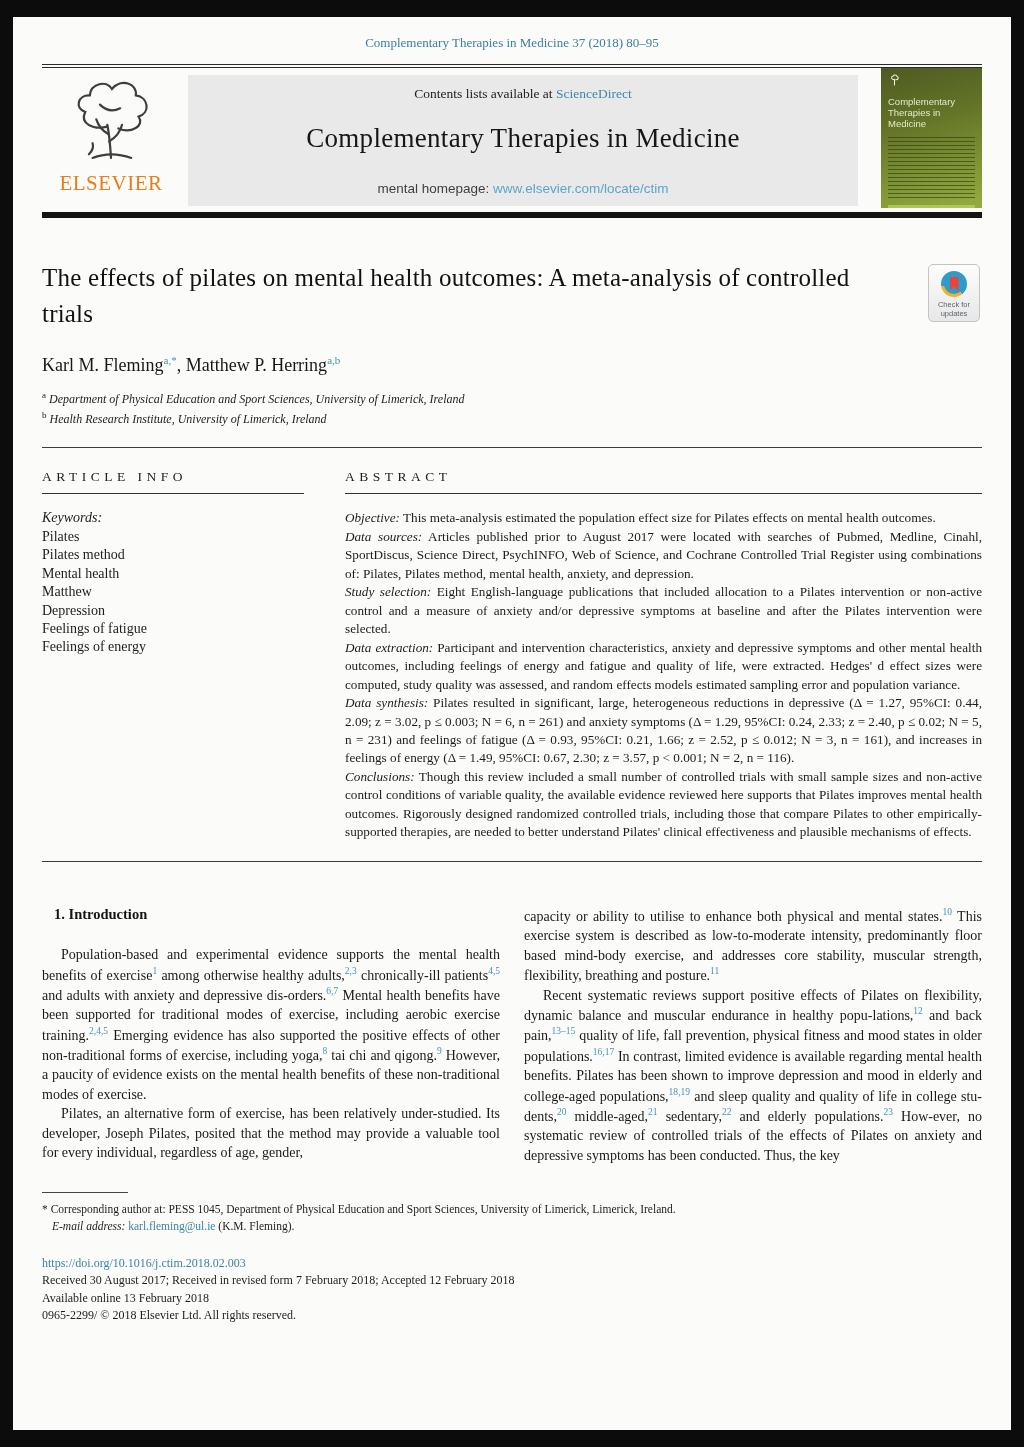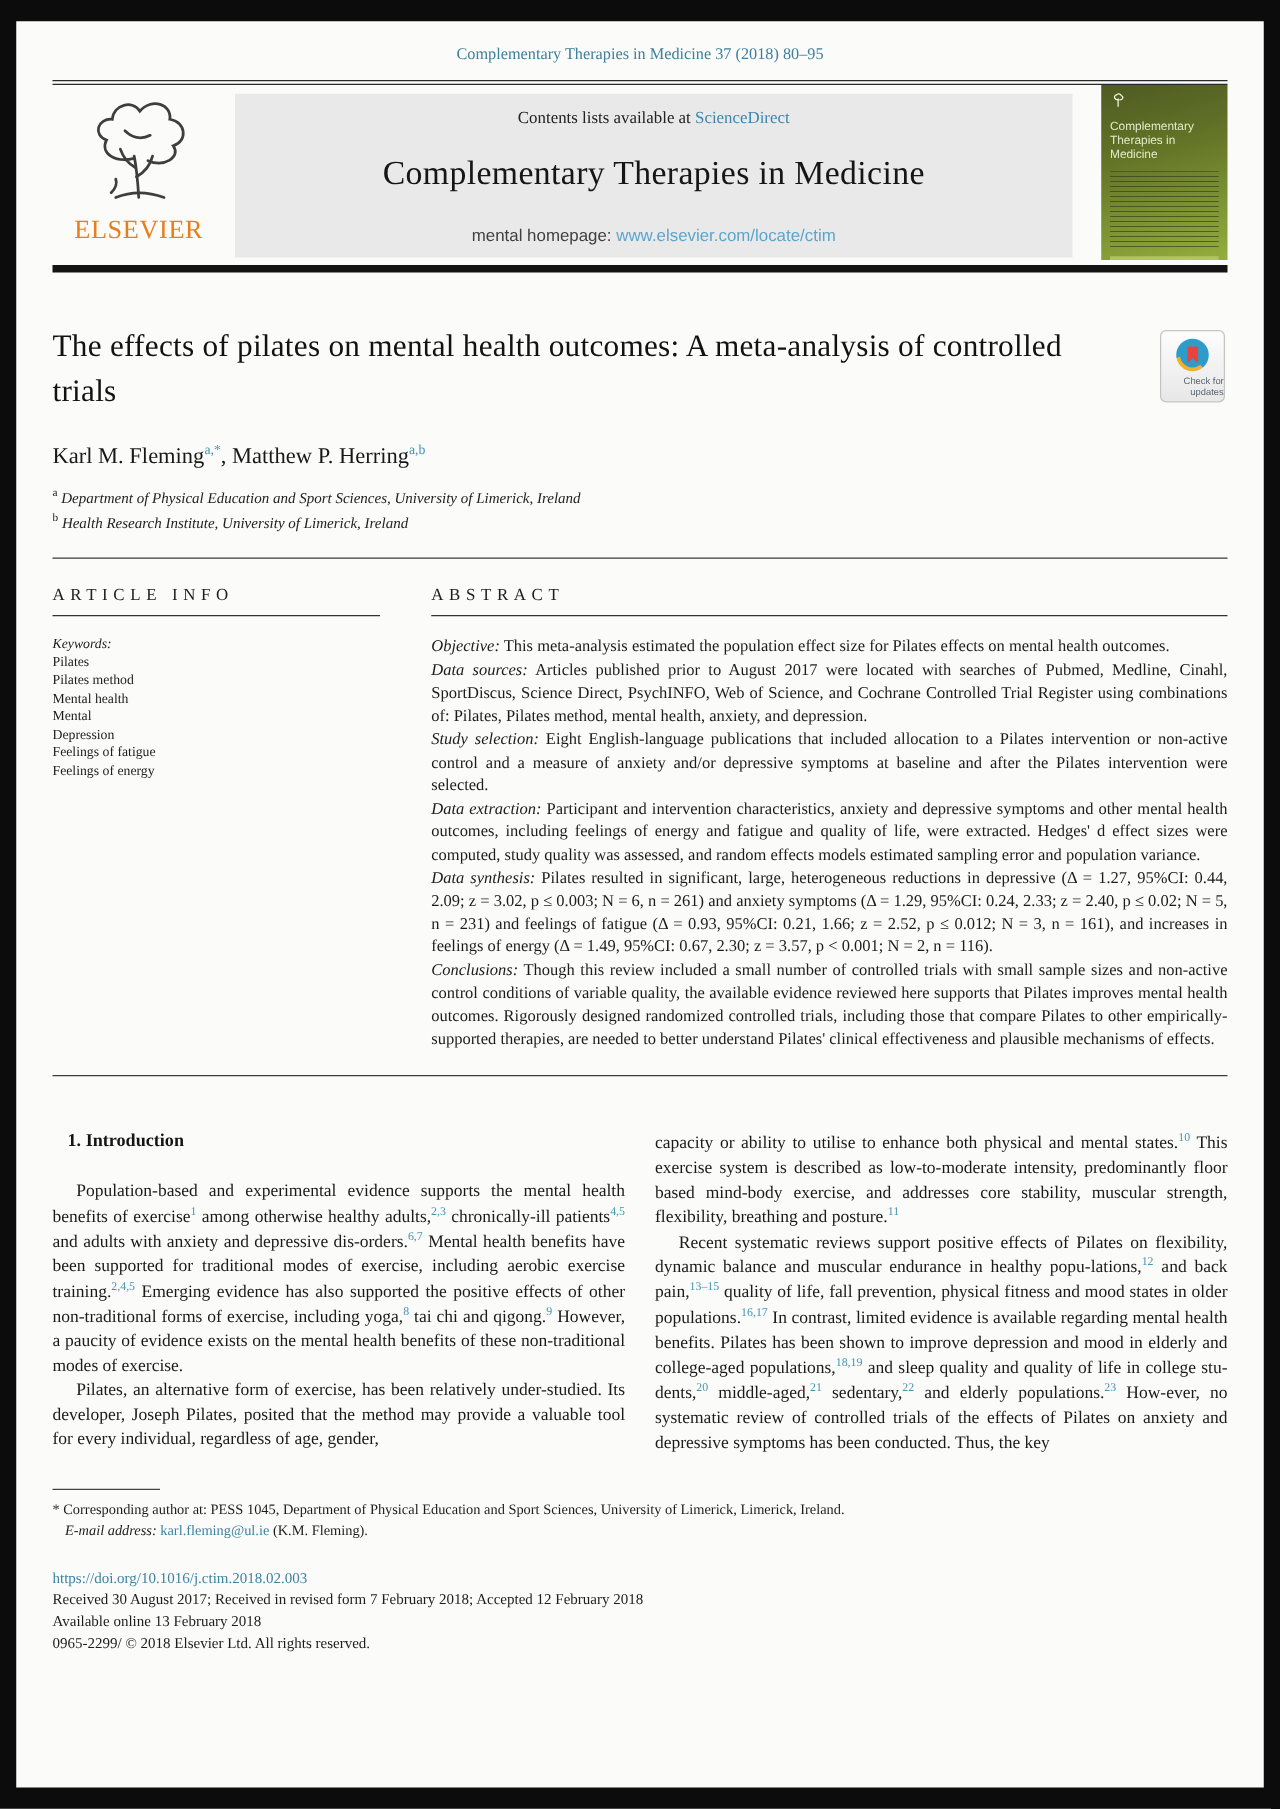--- a/index.html
+++ b/index.html
@@ -96,37 +96,37 @@
   .badge-circle::before {
     content: ""; position: absolute; inset: 3px;
     background: #2e9ccb; border-radius: 50%;
   }
   .badge-bookmark {
     position: absolute; left: 8.5px; top: 6px; width: 9px; height: 14px;
     background: #e8433d; z-index: 2;
     clip-path: polygon(0 0, 100% 0, 100% 100%, 50% 68%, 0 100%);
   }
   .badge-text {
-    margin-top: 3px; font-size: 7.5px; line-height: 1.25; text-align: right;
+    margin-top: 3px; font-size: 7.5px; line-height: 1.25; text-align: center;
     color: #5a6770; font-family: "Liberation Sans", sans-serif;
   }
   .authors { margin-top: 23px; font-size: 18px; color: #181818; }
   .authors sup.ref { font-size: 11px; }
   sup.ref { color: #4695b5; }
   .affiliations { margin-top: 13px; font-size: 12px; line-height: 1.55; color: #222; }
   .affiliations sup { font-size: 9px; color: #222; }
   .affiliations em { font-style: italic; }
   .section-rule { margin-top: 19px; border-top: 1px solid #3c3c3c; }
   
   .info-abstract { display: flex; padding-top: 21px; }
   .col-info { width: 262px; flex: none; }
   .col-abs { flex: 1; margin-left: 41px; }
   .block-heading { font-size: 13.5px; letter-spacing: 4.5px; color: #1e1e1e; font-weight: normal; }
   .heading-underline { margin-top: 8px; border-top: 1px solid #333; }
-  .keywords { margin-top: 15px; font-size: 11px; line-height: 1.32; }
+  .keywords { margin-top: 15px; font-size: 14px; line-height: 1.32; }
   .kw-label { font-style: italic; }
   .abstract-body { margin-top: 15px; font-size: 13.2px; line-height: 1.40; text-align: justify; }
   .abstract-body p em { font-style: italic; }
   
   .intro { display: flex; margin-top: 44px; }
   .intro-col { width: 458px; flex: none; }
   .intro-col + .intro-col { margin-left: 24px; }
   .intro-heading { font-size: 14.5px; font-weight: bold; color: #151515; margin-left: 12px; }
   .intro p {
     font-size: 14px; line-height: 1.40; text-align: justify; color: #1a1a1a;
@@ -216,21 +216,21 @@
 
   <div class="info-abstract">
     <div class="col-info">
       <div class="block-heading">ARTICLE INFO</div>
       <div class="heading-underline"></div>
       <div class="keywords">
         <div class="kw-label">Keywords:</div>
         <div>Pilates</div>
         <div>Pilates method</div>
         <div>Mental health</div>
-        <div>Mental</div>
+        <div>Matthew</div>
         <div>Depression</div>
         <div>Feelings of fatigue</div>
         <div>Feelings of energy</div>
       </div>
     </div>
 
     <div class="col-abs">
       <div class="block-heading">ABSTRACT</div>
       <div class="heading-underline"></div>
       <div class="abstract-body">

